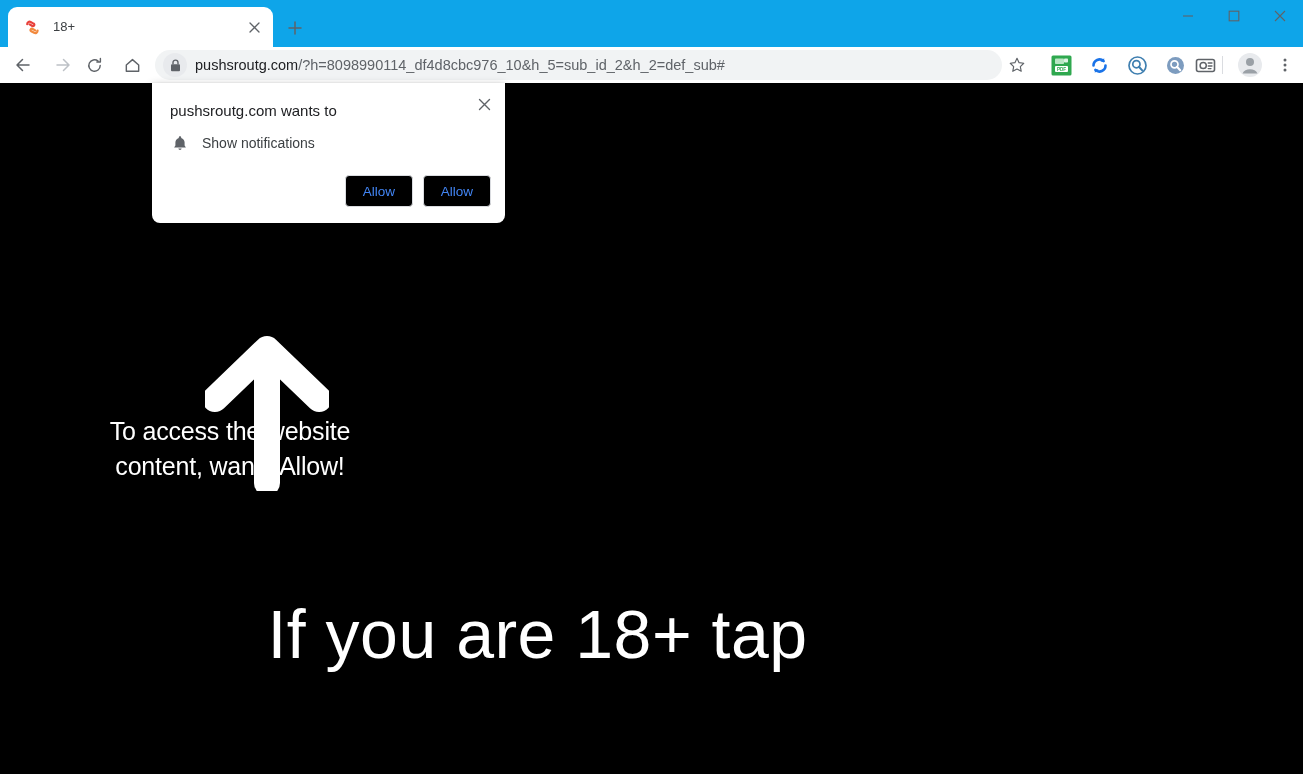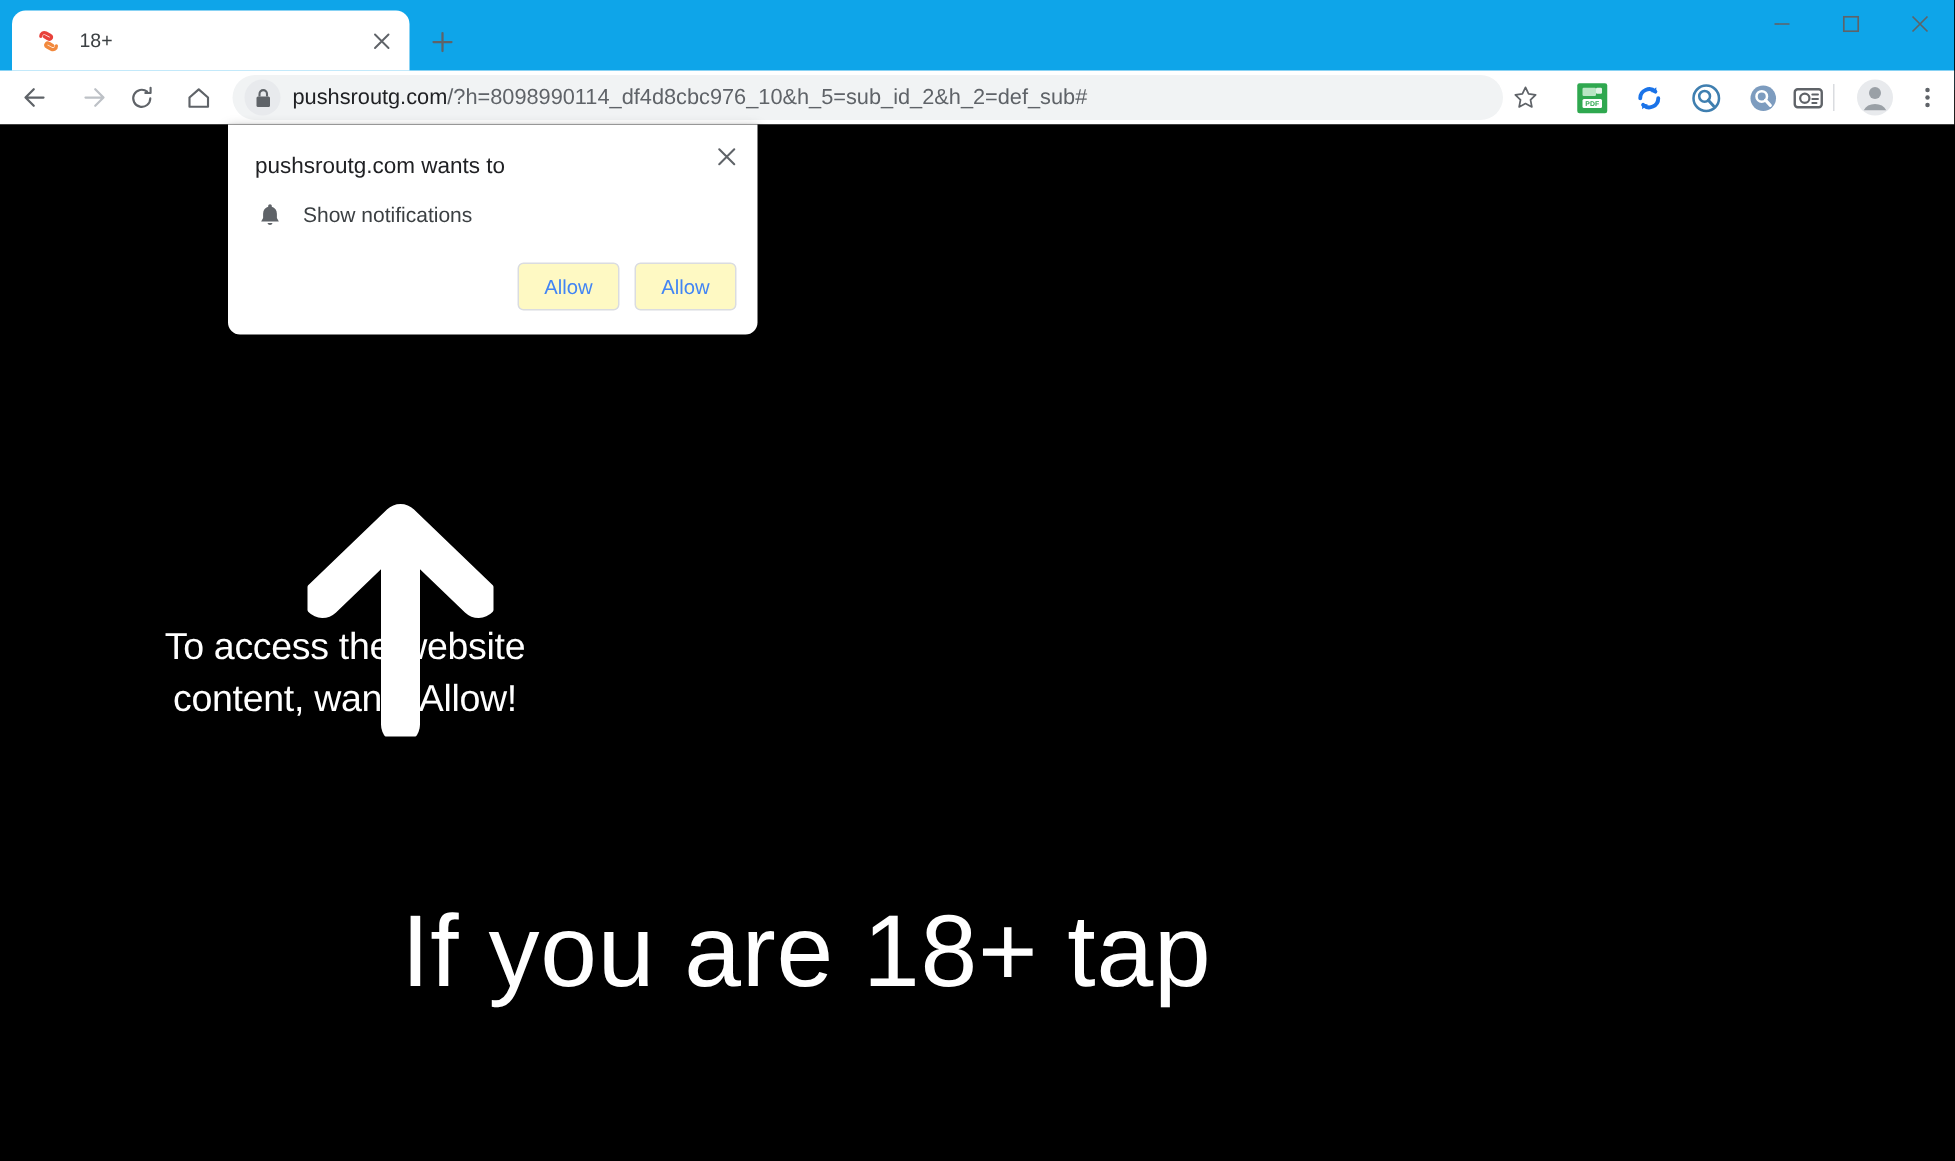--- a/index.html
+++ b/index.html
@@ -332,21 +332,21 @@
     right: 14px;
     bottom: 16px;
     display: flex;
     gap: 10px;
   }
 
   .perm-btn {
     min-width: 68px;
     height: 32px;
     padding: 0 1px;
-    background: #fef9c3;
+    background: #000000;
     border: 1px solid #dadce0;
     border-radius: 4px;
     color: #4285f4;
     font-family: "Liberation Sans", "DejaVu Sans", sans-serif;
     font-size: 13.5px;
     cursor: pointer;
     white-space: nowrap;
   }
 </style>
 </head>

